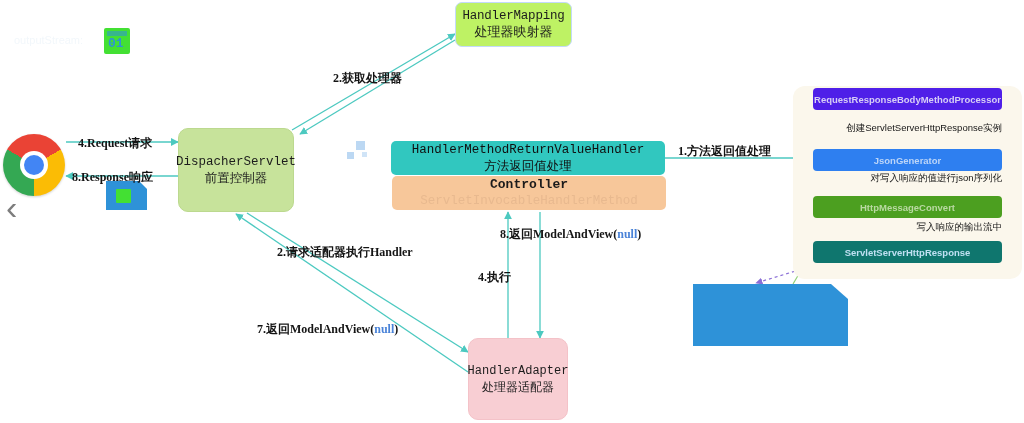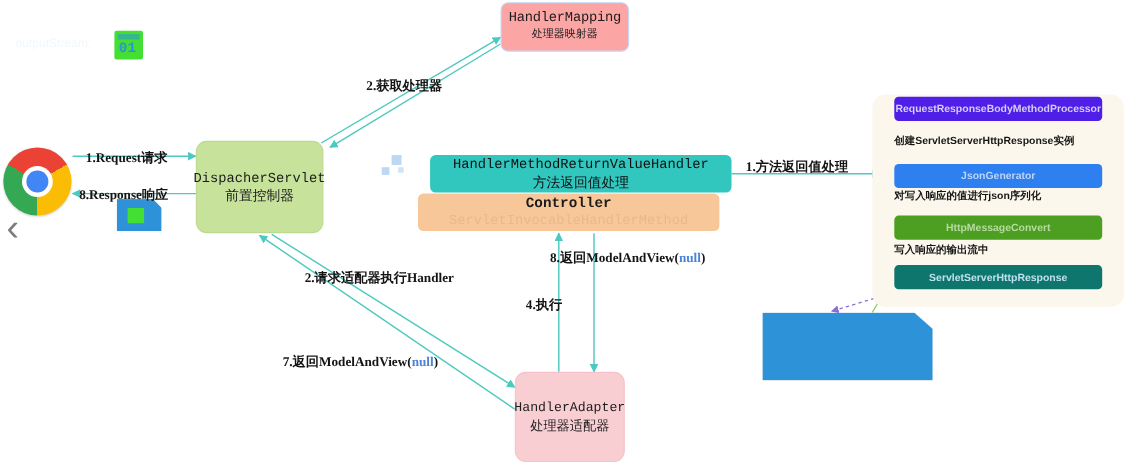--- a/index.html
+++ b/index.html
@@ -4,59 +4,59 @@
 <style>
   html,body{margin:0;padding:0;background:#ffffff;}
   body{width:1024px;height:423px;overflow:hidden;
        font-family:"Liberation Sans","DejaVu Sans",sans-serif;}
   #stage{position:relative;width:1024px;height:423px;background:#fff;}
   .node{position:absolute;box-sizing:border-box;display:flex;flex-direction:column;
         align-items:center;justify-content:center;text-align:center;}
   .mono{font-family:"Liberation Mono","DejaVu Sans Mono",monospace;}
 
   
-  .n-hm{left:455px;top:2px;width:117px;height:45px;background:#fca5a5;border-radius:7px;
+  .n-hm{left:455px;top:2px;width:117px;height:45px;background:#bef264;border-radius:7px;
         border:1px solid #c3dafa;}
   .n-hm .l1{font-size:12.5px;color:#1c1c1c;line-height:15px;letter-spacing:-.2px;}
-  .n-hm .l2{font-size:10px;color:#1c1c1c;line-height:16px;}
+  .n-hm .l2{font-size:13px;color:#1c1c1c;line-height:16px;}
 
   .n-ds{left:178px;top:128px;width:116px;height:84px;background:#c7e39b;border-radius:10px;
         border:1px solid #bcd98f;}
   .n-ds .l1{font-size:12.5px;color:#1c1c1c;line-height:16px;}
   .n-ds .l2{font-size:12.5px;color:#1c1c1c;line-height:17px;}
 
   .n-ha{left:468px;top:338px;width:100px;height:82px;background:#f8ced3;border-radius:10px;
         border:1px solid #f4c2c8;}
   .n-ha .l1{font-size:12px;color:#1c1c1c;line-height:16px;}
   .n-ha .l2{font-size:12px;color:#1c1c1c;line-height:17px;}
 
   .n-hmrvh{left:391px;top:141px;width:274px;height:34px;background:#31c7bf;border-radius:5px;}
   .n-hmrvh .l1{font-size:12.5px;color:#101010;line-height:15px;}
   .n-hmrvh .l2{font-size:12.5px;color:#101010;line-height:16px;}
 
-  .n-ctl{left:380px;top:176px;width:274px;height:34px;background:#f7c79a;border-radius:5px;}
+  .n-ctl{left:392px;top:176px;width:274px;height:34px;background:#f7c79a;border-radius:5px;}
   .n-ctl .l1{font-size:13px;color:#1b1b1b;font-weight:bold;line-height:16px;}
   .n-ctl .l2{font-size:12.5px;color:#e8b98f;line-height:16px;}
 
   
   .panel{position:absolute;left:793px;top:86px;width:229px;height:193px;
          background:#fbf7ec;border-radius:12px;}
   .bar{position:absolute;left:813px;width:189px;height:22px;border-radius:4px;
        display:flex;align-items:center;justify-content:center;}
   .bar span{font-size:9.5px;line-height:11px;font-weight:bold;}
   .b1{top:88px;background:#4f1fe8;}
   .b1 span{color:#d7cdf6;}
   .b2{top:149px;background:#2e7ff0;}
   .b2 span{color:#bcd5f8;}
   .b3{top:196px;background:#4c9f20;}
   .b3 span{color:#b9d9a2;}
   .b4{top:241px;background:#0f766e;}
   .b4 span{color:#bfe0f2;}
-  .plbl{position:absolute;left:813px;width:189px;text-align:left;font-size:9.5px;
-        font-weight:bold;color:#161616;}
+  .plbl{position:absolute;left:813px;width:189px;text-align:right;font-size:9.5px;
+        font-weight:normal;color:#161616;}
   .pl1{top:122px;}
   .pl2{top:172px;}
   .pl3{top:221px;}
 
   
   .n-hsr{position:absolute;left:693px;top:284px;width:155px;height:62px;background:#2e92d8;
          clip-path:polygon(0 0,138px 0,100% 15px,100% 100%,0 100%);
          filter:drop-shadow(1px 2px 2px rgba(0,0,0,.18));}
   .hsr-t{position:absolute;left:14px;top:9px;font-size:12.5px;color:#ffffff;font-weight:bold;}
   .hsr-s{position:absolute;left:14px;top:34px;font-size:11px;color:#f2f7fb;}
@@ -204,21 +204,21 @@
 
   <div class="bar b4">
     <span>ServletServerHttpResponse</span>
   </div>
 
   <div class="n-hsr"></div>
   <div class="hsr-t">HttpServletResponse</div>
   <div class="hsr-s">outputStream:</div>
   <div class="osicon"></div>
 
-  <div class="elbl l-req">1.Request请求</div>
+  <div class="elbl l-req">4.Request请求</div>
   <div class="elbl l-res">8.Response响应</div>
   <div class="elbl l-get">2.获取处理器</div>
   <div class="elbl l-3">2.请求适配器执行Handler</div>
   <div class="elbl l-4">4.执行</div>
   <div class="elbl l-5">1.方法返回值处理</div>
 
   <div class="elbl l-6">
     <span>8.返回ModelAndView(</span><span class="nul">null</span><span>)</span>
   </div>
 

